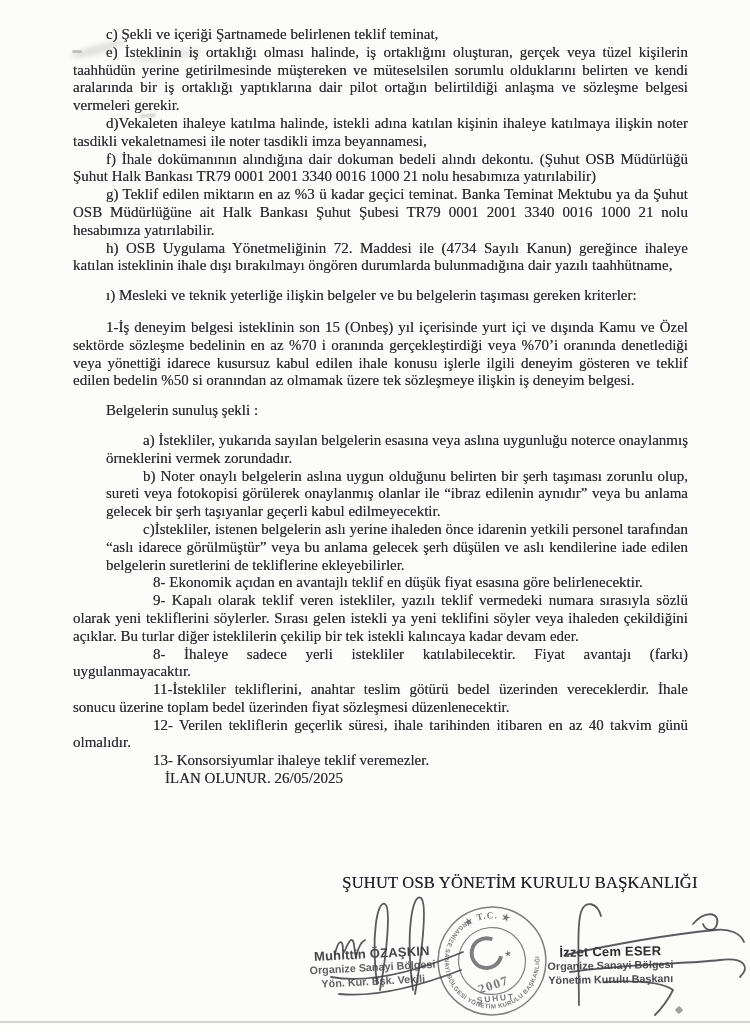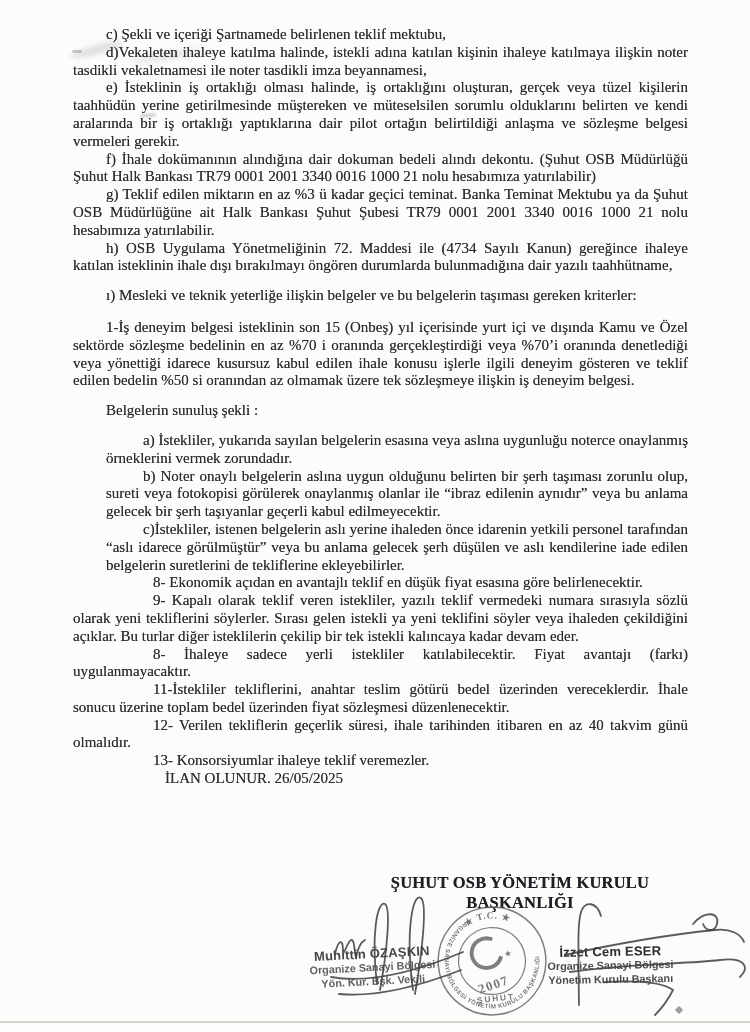--- a/index.html
+++ b/index.html
@@ -20,21 +20,21 @@
   p.item{text-indent:33px;}
   p.sub{margin-left:33px;text-indent:37px;}
   p.num{text-indent:80px;}
   p.num14{margin-left:41px;text-indent:36px;}
   p.ilan{margin-left:92px;text-align:left;}
   p.gap12{margin-top:12px;}
   p.gap14{margin-top:14px;}
   
   .sig-title{
     position:absolute;left:340px;top:873px;width:360px;text-align:center;
-    font-weight:bold;font-size:16.5px;letter-spacing:.2px;color:#1f1f26;
+    font-weight:normal;font-size:16.5px;letter-spacing:.2px;color:#1f1f26;
     text-shadow:0 0 .4px rgba(31,31,38,.7);
   }
   .signer{
     position:absolute;width:145px;text-align:center;
     font-family:"Liberation Sans", sans-serif;font-weight:bold;
   }
   .signer .name{font-size:13px;color:#2d2d31;letter-spacing:.2px;line-height:15px;}
   .signer .org,.signer .role{font-size:10.8px;color:#4c4c50;line-height:13.5px;}
   .signer-left{left:300px;top:946px;transform:rotate(-3deg);opacity:.88;}
   .signer-right{left:538px;top:944px;transform:rotate(-1deg);}
@@ -64,23 +64,23 @@
 <body>
 
 <div class="page">
 
   <div class="smudge sm-a"></div>
   <div class="smudge sm-b"></div>
   <div class="sm-c smudge"></div>
   <div class="sm-d smudge"></div>
 
   <div class="doc" id="doc-body">
-      <p class="item">c) Şekli ve içeriği Şartnamede belirlenen teklif mektubu,</p>
+      <p class="item">c) Şekli ve içeriği Şartnamede belirlenen teklif teminat,</p>
+      <p class="item">e) İsteklinin iş ortaklığı olması halinde, iş ortaklığını oluşturan, gerçek veya tüzel kişilerin taahhüdün yerine getirilmesinde müştereken ve müteselsilen sorumlu olduklarını belirten ve kendi aralarında bir iş ortaklığı yaptıklarına dair pilot ortağın belirtildiği anlaşma ve sözleşme belgesi vermeleri gerekir.</p>
       <p class="item">d)Vekaleten ihaleye katılma halinde, istekli adına katılan kişinin ihaleye katılmaya ilişkin noter tasdikli vekaletnamesi ile noter tasdikli imza beyannamesi,</p>
-      <p class="item">e) İsteklinin iş ortaklığı olması halinde, iş ortaklığını oluşturan, gerçek veya tüzel kişilerin taahhüdün yerine getirilmesinde müştereken ve müteselsilen sorumlu olduklarını belirten ve kendi aralarında bir iş ortaklığı yaptıklarına dair pilot ortağın belirtildiği anlaşma ve sözleşme belgesi vermeleri gerekir.</p>
       <p class="item">f) İhale dokümanının alındığına dair dokuman bedeli alındı dekontu. (Şuhut OSB Müdürlüğü Şuhut Halk Bankası TR79 0001 2001 3340 0016 1000 21 nolu hesabımıza yatırılabilir)</p>
       <p class="item">g) Teklif edilen miktarın en az %3 ü kadar geçici teminat. Banka Teminat Mektubu ya da Şuhut OSB Müdürlüğüne ait Halk Bankası Şuhut Şubesi TR79 0001 2001 3340 0016 1000 21 nolu hesabımıza yatırılabilir.</p>
       <p class="item">h) OSB Uygulama Yönetmeliğinin 72. Maddesi ile (4734 Sayılı Kanun) gereğince ihaleye katılan isteklinin ihale dışı bırakılmayı öngören durumlarda bulunmadığına dair yazılı taahhütname,</p>
       <p class="item gap12">ı) Mesleki ve teknik yeterliğe ilişkin belgeler ve bu belgelerin taşıması gereken kriterler:</p>
       <p class="item gap14">1-İş deneyim belgesi isteklinin son 15 (Onbeş) yıl içerisinde yurt içi ve dışında Kamu ve Özel sektörde sözleşme bedelinin en az %70 i oranında gerçekleştirdiği veya %70’i oranında denetlediği veya yönettiği idarece kusursuz kabul edilen ihale konusu işlerle ilgili deneyim gösteren ve teklif edilen bedelin %50 si oranından az olmamak üzere tek sözleşmeye ilişkin iş deneyim belgesi.</p>
       <p class="item gap12">Belgelerin sunuluş şekli :</p>
       <p class="sub gap12">a) İstekliler, yukarıda sayılan belgelerin esasına veya aslına uygunluğu noterce onaylanmış örneklerini vermek zorundadır.</p>
       <p class="sub">b) Noter onaylı belgelerin aslına uygun olduğunu belirten bir şerh taşıması zorunlu olup, sureti veya fotokopisi görülerek onaylanmış olanlar ile “ibraz edilenin aynıdır” veya bu anlama gelecek bir şerh taşıyanlar geçerli kabul edilmeyecektir.</p>
       <p class="sub">c)İstekliler, istenen belgelerin aslı yerine ihaleden önce idarenin yetkili personel tarafından “aslı idarece görülmüştür” veya bu anlama gelecek şerh düşülen ve aslı kendilerine iade edilen belgelerin suretlerini de tekliflerine ekleyebilirler.</p>
       <p class="num">8- Ekonomik açıdan en avantajlı teklif en düşük fiyat esasına göre belirlenecektir.</p>

